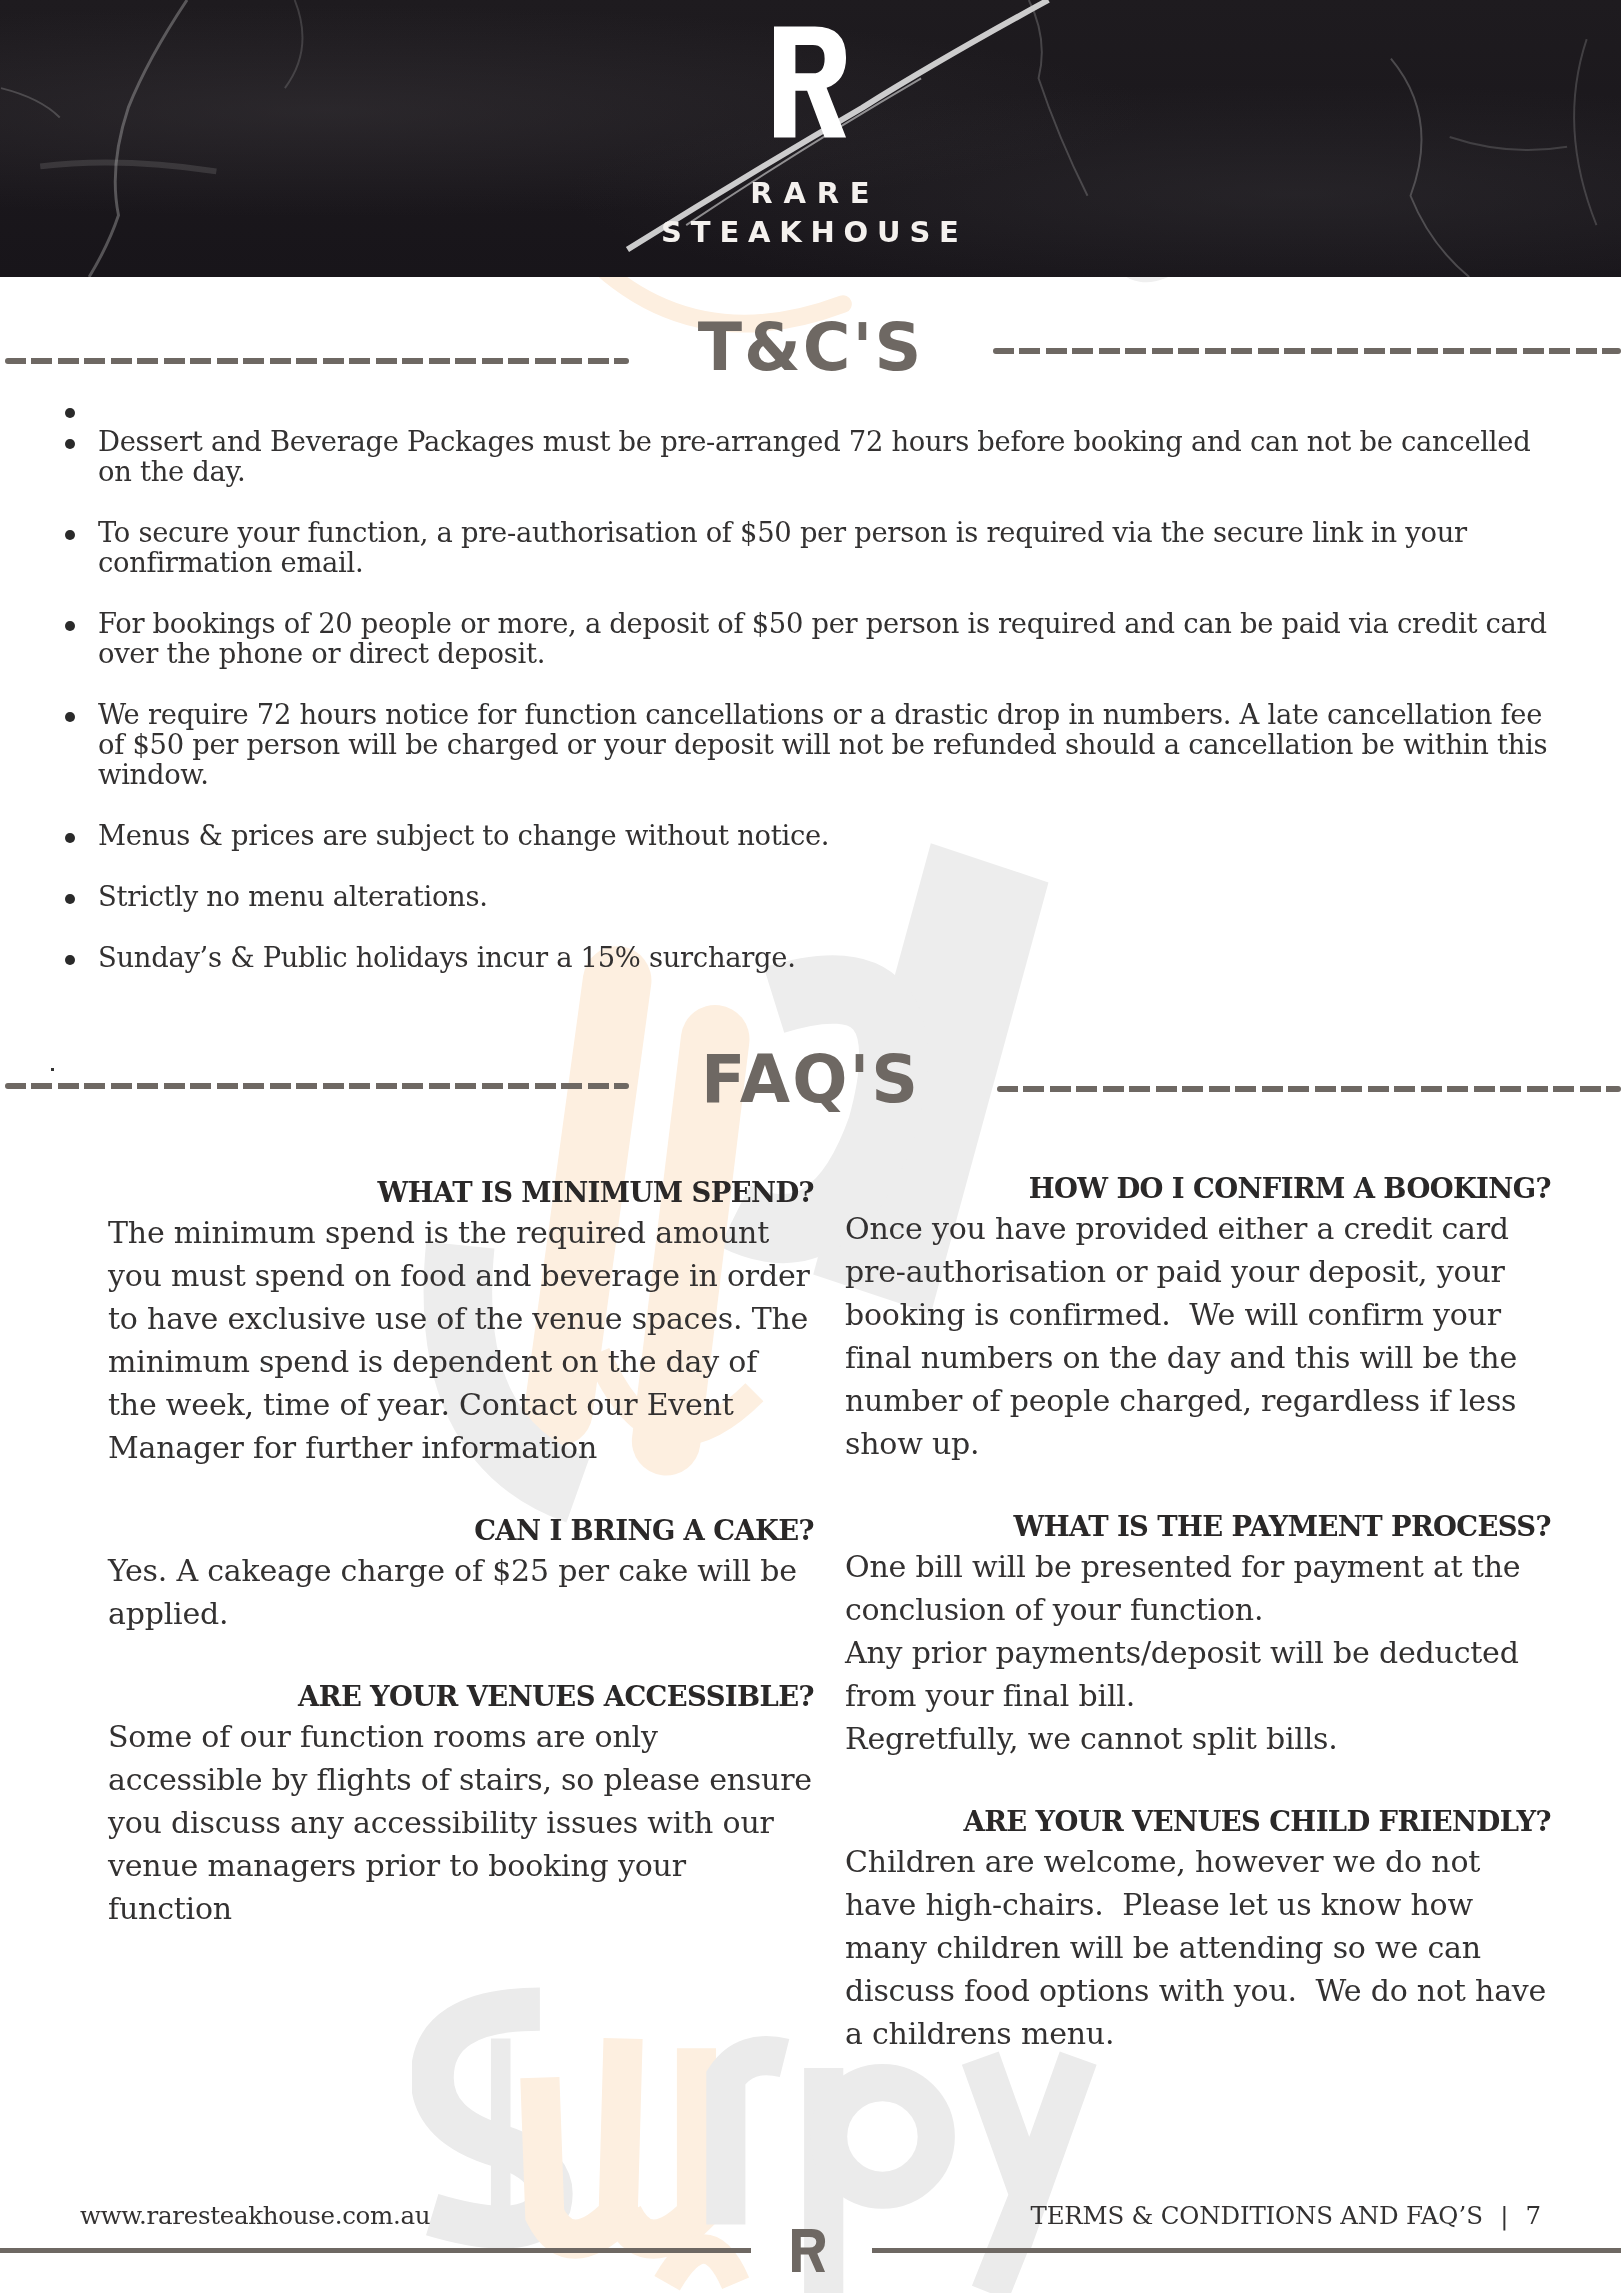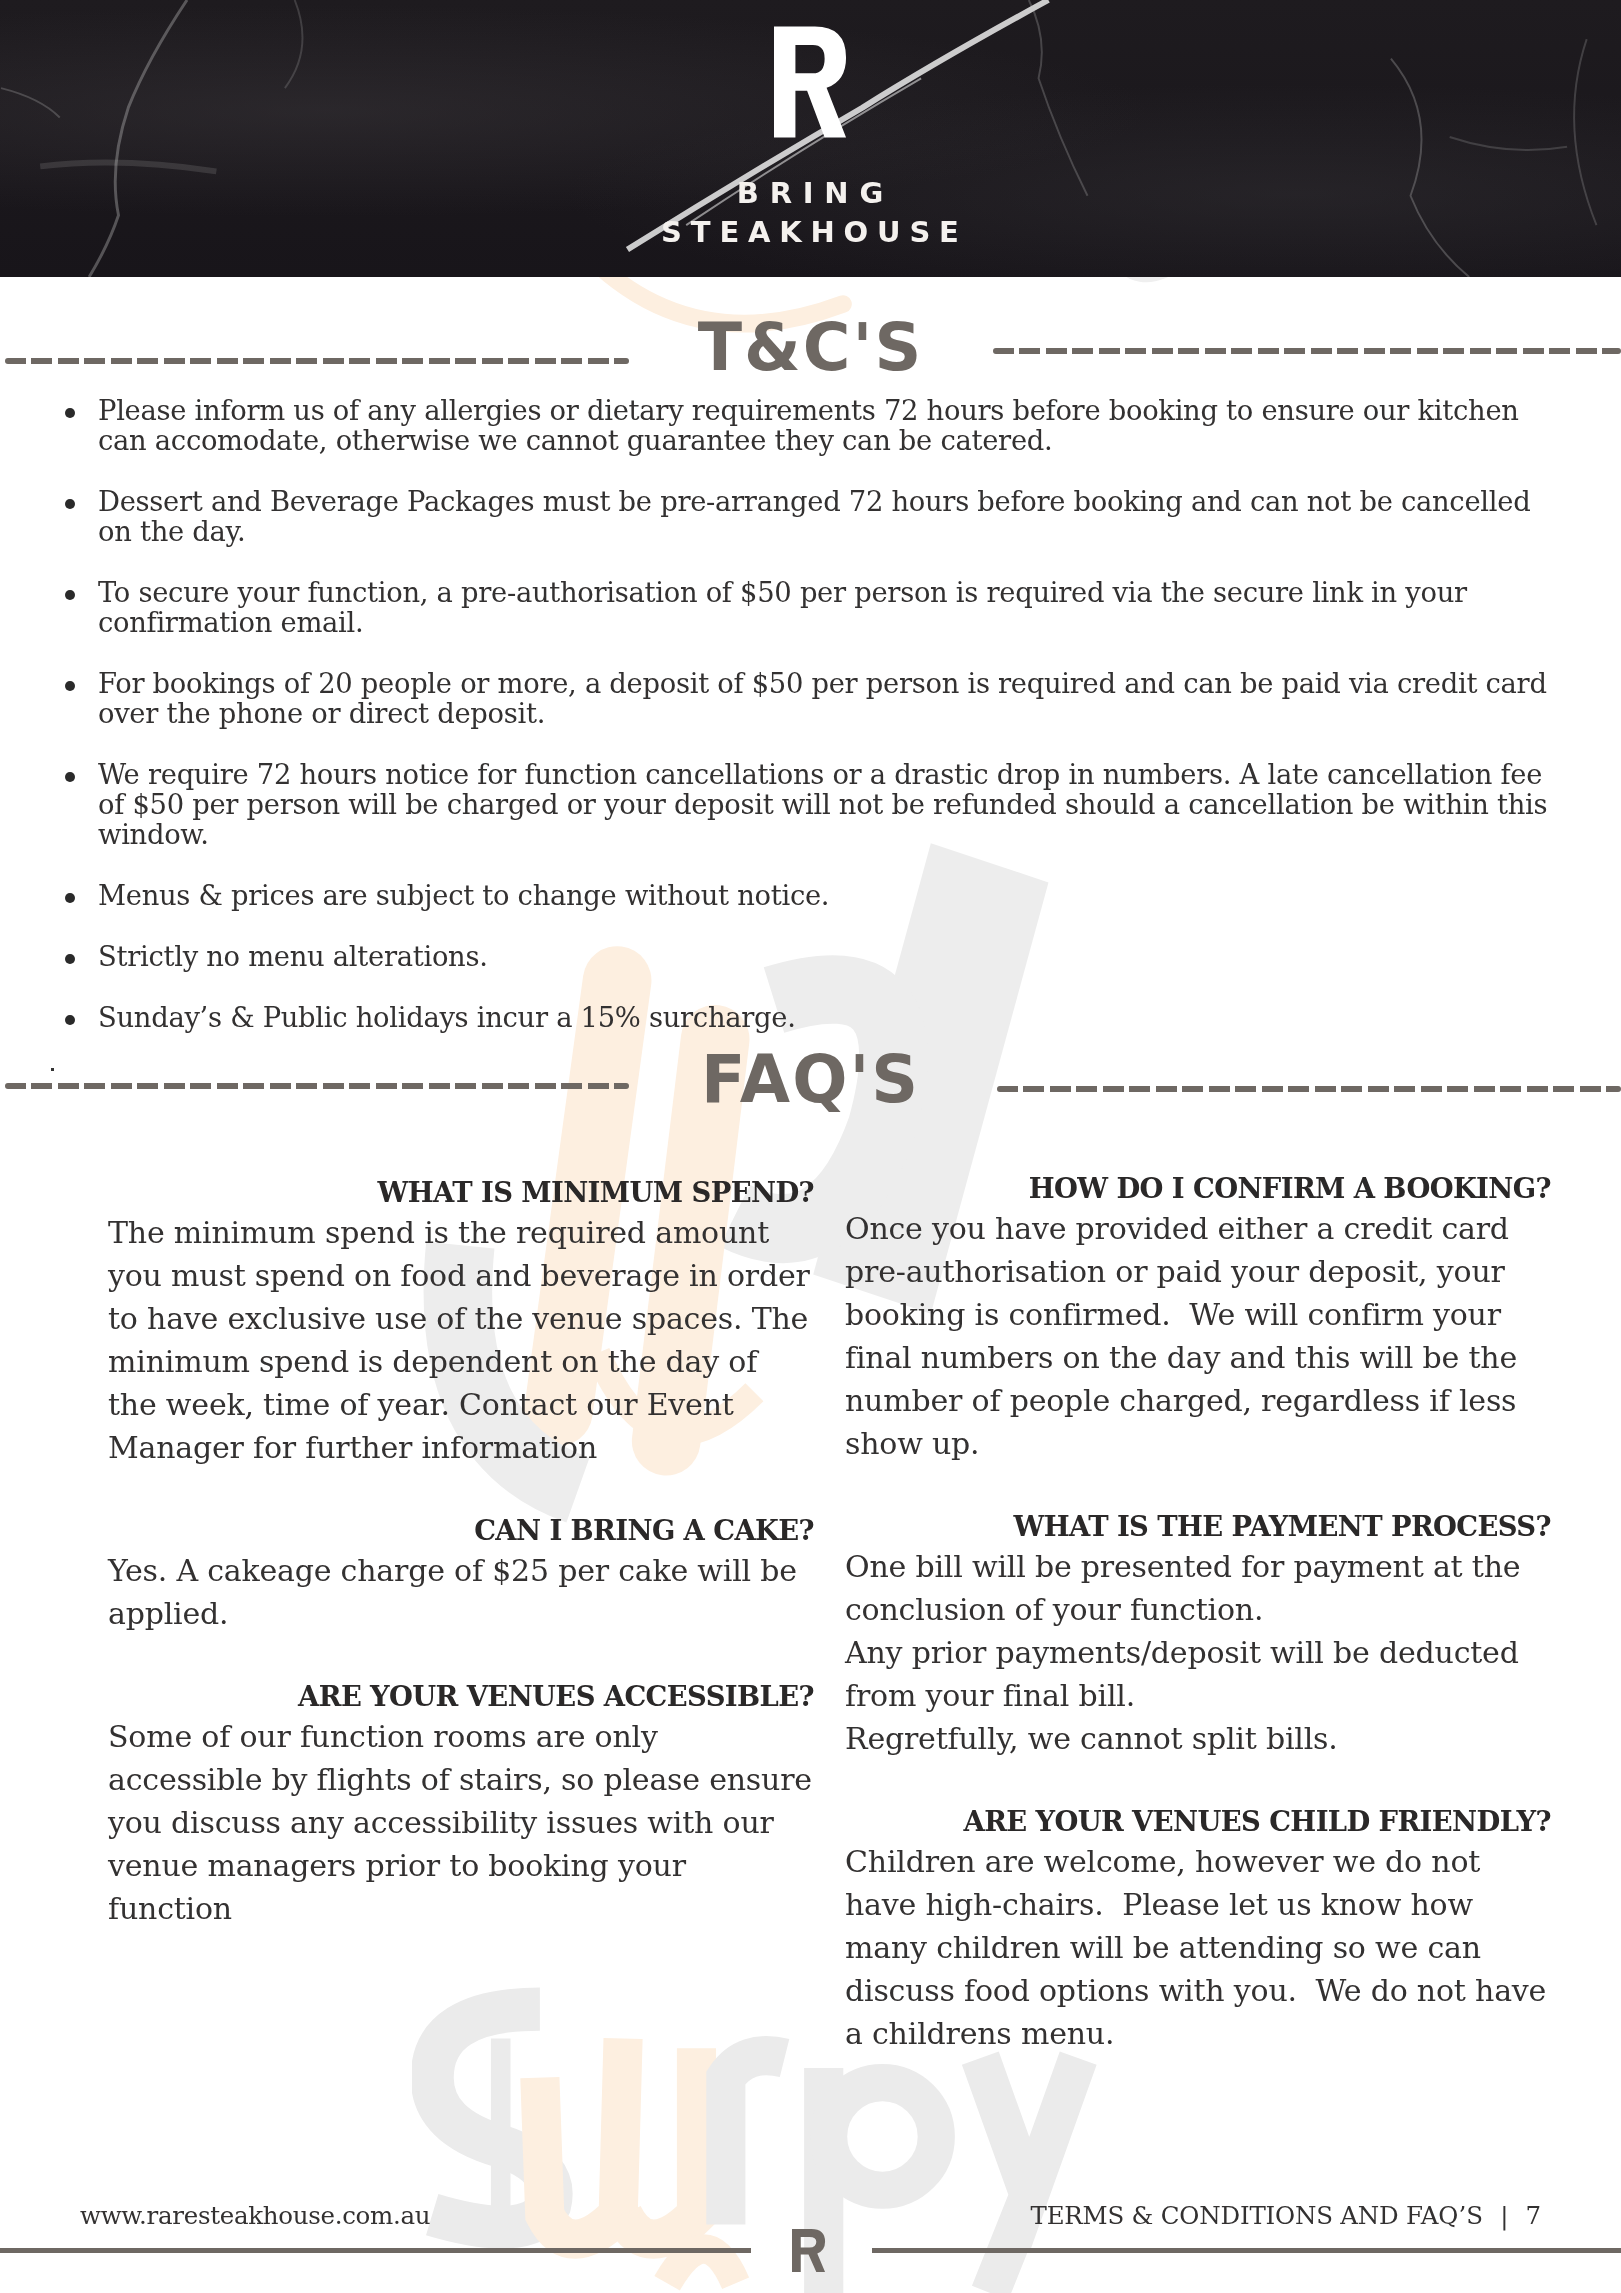--- a/index.html
+++ b/index.html
@@ -149,32 +149,32 @@
     <path d="M1050 0 Q 1070 40 1060 80 Q 1080 140 1110 200" stroke="rgba(200,200,200,0.25)" stroke-width="2" fill="none"></path>
     <path d="M1420 60 Q 1470 120 1440 200 Q 1460 250 1500 283" stroke="rgba(200,200,200,0.28)" stroke-width="2" fill="none"></path>
     <path d="M1480 140 Q 1540 160 1600 150" stroke="rgba(200,200,200,0.2)" stroke-width="2" fill="none"></path>
     <path d="M300 0 Q 320 50 290 90" stroke="rgba(200,200,200,0.2)" stroke-width="2" fill="none"></path>
     <path d="M1620 40 Q 1590 130 1630 230" stroke="rgba(200,200,200,0.22)" stroke-width="2" fill="none"></path>
     <path d="M0 90 Q 40 100 60 120" stroke="rgba(200,200,200,0.25)" stroke-width="2" fill="none"></path>
   </svg>
   <svg class="logo-r" viewBox="0 0 76 114">
     <path d="M0 0 H42 Q74 0 74 32 Q74 56 54 63 L74 114 H52 L34 66 H22 V114 H0 Z M22 19 V48 H40 Q52 48 52 33 Q52 19 40 19 Z" fill="#ffffff"></path>
   </svg>
-  <div class="brand-line1">BRING</div>
+  <div class="brand-line1">RARE</div>
   <div class="brand-line2">STEAKHOUSE</div>
 </header>
 
 <section class="sec-head" style="top:310px; height:88px;">
   <div class="dash" style="left:4.9px; top:48px; width:624px;"></div>
   <div class="sec-title" style="top:0px;">T&amp;C'S</div>
   <div class="dash" style="left:993px; top:38px; width:628px;"></div>
 </section>
 
 <ul class="tc-list">
-  <li class="tc-item"><span class="tc-bullet"></span><span>Please inform us of any allergies or dietary requirements 72 hours before booking to ensure our kitchen can accomodate, otherwise we cannot guarantee they can be catered.</span></li>
+  <li class="tc-item"><span class="tc-bullet"></span></li>
   <li class="tc-item"><span class="tc-bullet"></span><span>Dessert and Beverage Packages must be pre-arranged 72 hours before booking and can not be cancelled on the day.</span></li>
   <li class="tc-item"><span class="tc-bullet"></span><span>To secure your function, a pre-authorisation of $50 per person is required via the secure link in your confirmation email.</span></li>
   <li class="tc-item"><span class="tc-bullet"></span><span>For bookings of 20 people or more, a deposit of $50 per person is required and can be paid via credit card over the phone or direct deposit.</span></li>
   <li class="tc-item"><span class="tc-bullet"></span><span>We require 72 hours notice for function cancellations or a drastic drop in numbers. A late cancellation fee of $50 per person will be charged or your deposit will not be refunded should a cancellation be within this window.</span></li>
   <li class="tc-item"><span class="tc-bullet"></span><span>Menus &amp; prices are subject to change without notice.</span></li>
   <li class="tc-item"><span class="tc-bullet"></span><span>Strictly no menu alterations.</span></li>
   <li class="tc-item"><span class="tc-bullet"></span><span>Sunday’s &amp; Public holidays incur a 15% surcharge.</span></li>
 </ul>
 
 <div class="stray-dot"></div>

